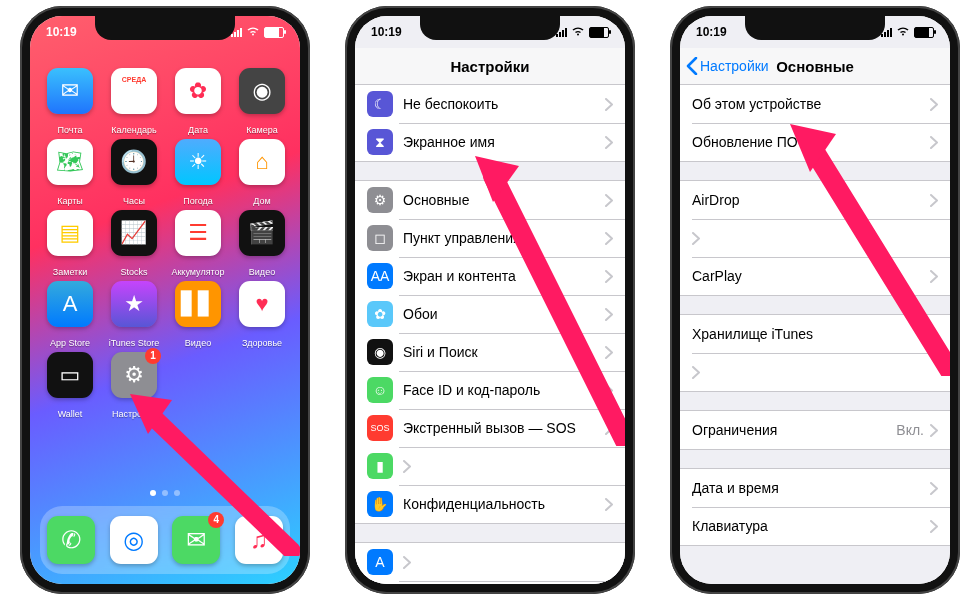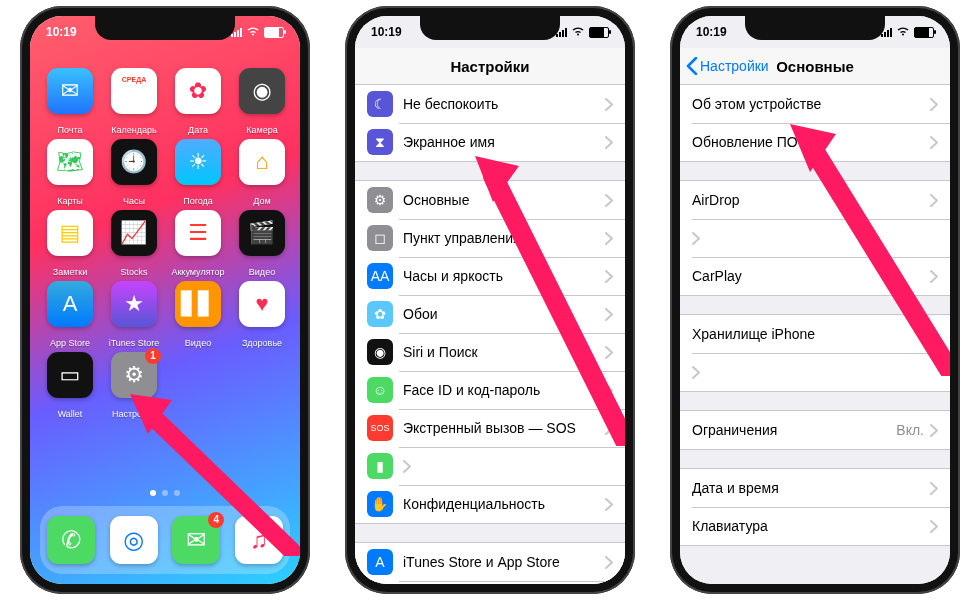--- a/index.html
+++ b/index.html
@@ -365,21 +365,21 @@
               <div class="ic" style="background: rgb(142, 142, 147); font-size: 14px;">◻︎</div>
               <div class="txt">Пункт управления</div>
               <span class="chev">
                 <svg viewBox="0 0 8 13">
                   <path d="M1 1 L7 6.5 L1 12" stroke="#c7c7cc" stroke-width="2" fill="none" stroke-linecap="round" stroke-linejoin="round"></path>
                 </svg>
               </span>
             </div>
             <div class="row">
               <div class="ic" style="background: rgb(0, 122, 255); font-size: 14px;">AA</div>
-              <div class="txt">Часы и яркость</div>
+              <div class="txt">Экран и контента</div>
               <span class="chev">
                 <svg viewBox="0 0 8 13">
                   <path d="M1 1 L7 6.5 L1 12" stroke="#c7c7cc" stroke-width="2" fill="none" stroke-linecap="round" stroke-linejoin="round"></path>
                 </svg>
               </span>
             </div>
             <div class="row">
               <div class="ic" style="background: rgb(90, 200, 250); font-size: 14px;">✿</div>
               <div class="txt">Обои</div>
               <span class="chev">
@@ -429,21 +429,20 @@
               <span class="chev">
                 <svg viewBox="0 0 8 13">
                   <path d="M1 1 L7 6.5 L1 12" stroke="#c7c7cc" stroke-width="2" fill="none" stroke-linecap="round" stroke-linejoin="round"></path>
                 </svg>
               </span>
             </div>
           </div>
           <div class="group">
             <div class="row">
               <div class="ic" style="background: rgb(0, 122, 255); font-size: 14px;">A</div>
-              <div class="txt">iTunes Store и App Store</div>
               <span class="chev">
                 <svg viewBox="0 0 8 13">
                   <path d="M1 1 L7 6.5 L1 12" stroke="#c7c7cc" stroke-width="2" fill="none" stroke-linecap="round" stroke-linejoin="round"></path>
                 </svg>
               </span>
             </div>
             <div class="row"></div>
           </div>
         </div>
     <svg class="arrow" style="left:110px; top:130px; width:170px; height:300px;" viewBox="0 0 170 300">
@@ -523,21 +522,21 @@
               <div class="txt">CarPlay</div>
               <span class="chev">
                 <svg viewBox="0 0 8 13">
                   <path d="M1 1 L7 6.5 L1 12" stroke="#c7c7cc" stroke-width="2" fill="none" stroke-linecap="round" stroke-linejoin="round"></path>
                 </svg>
               </span>
             </div>
           </div>
           <div class="group">
             <div class="row">
-              <div class="txt">Хранилище iPhone</div>
+              <div class="txt">Хранилище iTunes</div>
               <span class="chev">
                 <svg viewBox="0 0 8 13">
                   <path d="M1 1 L7 6.5 L1 12" stroke="#c7c7cc" stroke-width="2" fill="none" stroke-linecap="round" stroke-linejoin="round"></path>
                 </svg>
               </span>
             </div>
             <div class="row">
               <span class="chev">
                 <svg viewBox="0 0 8 13">
                   <path d="M1 1 L7 6.5 L1 12" stroke="#c7c7cc" stroke-width="2" fill="none" stroke-linecap="round" stroke-linejoin="round"></path>

